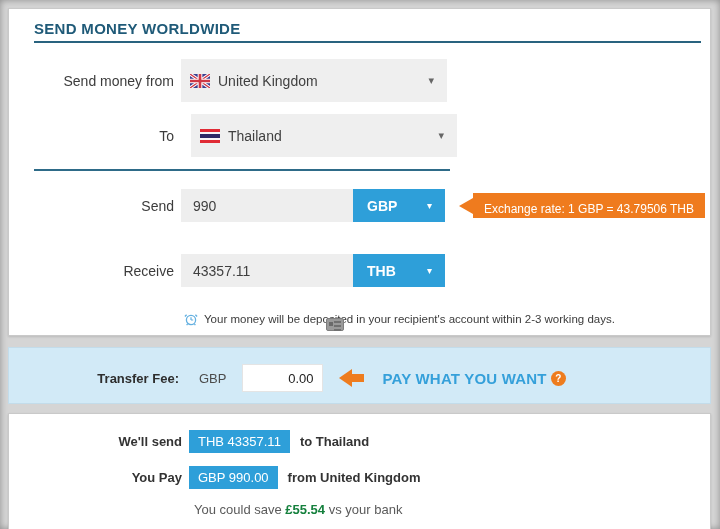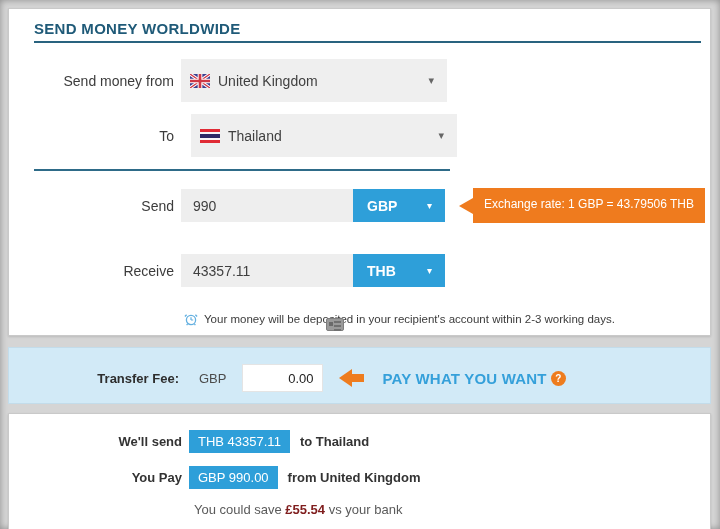--- a/index.html
+++ b/index.html
@@ -33,21 +33,21 @@
   .amount-input { width:172px; height:33px; background:#eeeeee; border:none; font-size:14px;
                   color:#3f3f3f; padding-left:12px; font-family:inherit; }
   .cur-btn { width:92px; height:33px; background:#2e9fd9; border:none; color:#fff; font-size:14px;
              font-weight:bold; display:flex; align-items:center; justify-content:space-between;
              padding:0 13px 0 14px; cursor:pointer; font-family:inherit; }
   .cur-btn .dd-caret-w { font-size:10px; color:#fff; }
 
   .tooltip { position:absolute; left:450px; top:0; height:33px; display:flex; align-items:center; }
   .tooltip-arrow { width:0; height:0; border-top:8px solid transparent; border-bottom:8px solid transparent;
                    border-right:14px solid #ef7b1e; }
-  .tooltip-box { background:#ef7b1e; color:#fff; font-size:12px; height:35px; line-height:33px;
+  .tooltip-box { background:#ef7b1e; color:#fff; font-size:12px; height:25px; line-height:33px;
                  padding:0 11px; white-space:nowrap; }
 
   .note-row { position:absolute; left:175px; top:303px; display:flex; align-items:center; }
   .note-text { font-size:11.5px; color:#3b3b3b; margin-left:6px; }
 
   .cursor-artifact { position:absolute; left:317px; top:309px; width:18px; height:13px;
                      background:#9a9a9a; border-radius:2px; border:1px solid #7e7e7e; }
   .cursor-artifact i { display:block; height:2px; background:#707070; margin:2px 2px 0 7px; }
   .cursor-artifact b { position:absolute; left:2px; top:3px; width:4px; height:4px; background:#6a6a6a; }
 
@@ -63,21 +63,21 @@
   .fee-cta { margin-left:18px; font-size:15px; font-weight:bold; color:#35a0da; letter-spacing:.2px; }
   .help-bubble { margin-left:4px; width:15px; height:15px; border-radius:50%; background:#ee7c1e;
                  color:#fff; font-size:10px; font-weight:bold; display:inline-flex; align-items:center;
                  justify-content:center; cursor:pointer; }
 
   .sum-row { position:absolute; left:0; width:100%; display:flex; align-items:center; }
   .sum-label { width:173px; text-align:right; font-size:13px; font-weight:bold; color:#333; }
   .badge { margin-left:7px; background:#2e9fd9; color:#fff; font-size:13px; padding:4px 9px; }
   .sum-suffix { margin-left:10px; font-size:13px; font-weight:bold; color:#333; }
   .save-line { position:absolute; left:185px; top:88px; font-size:13px; color:#5a5a5a; }
-  .save-amount { color:#7f1d1d; font-weight:bold; }
+  .save-amount { color:#15803d; font-weight:bold; }
 </style>
 </head>
 <body>
 
 <div id="stage">
 
   <div class="panel" id="panel-main">
     <div class="page-title">SEND MONEY WORLDWIDE</div>
     <div class="title-rule"></div>
 

